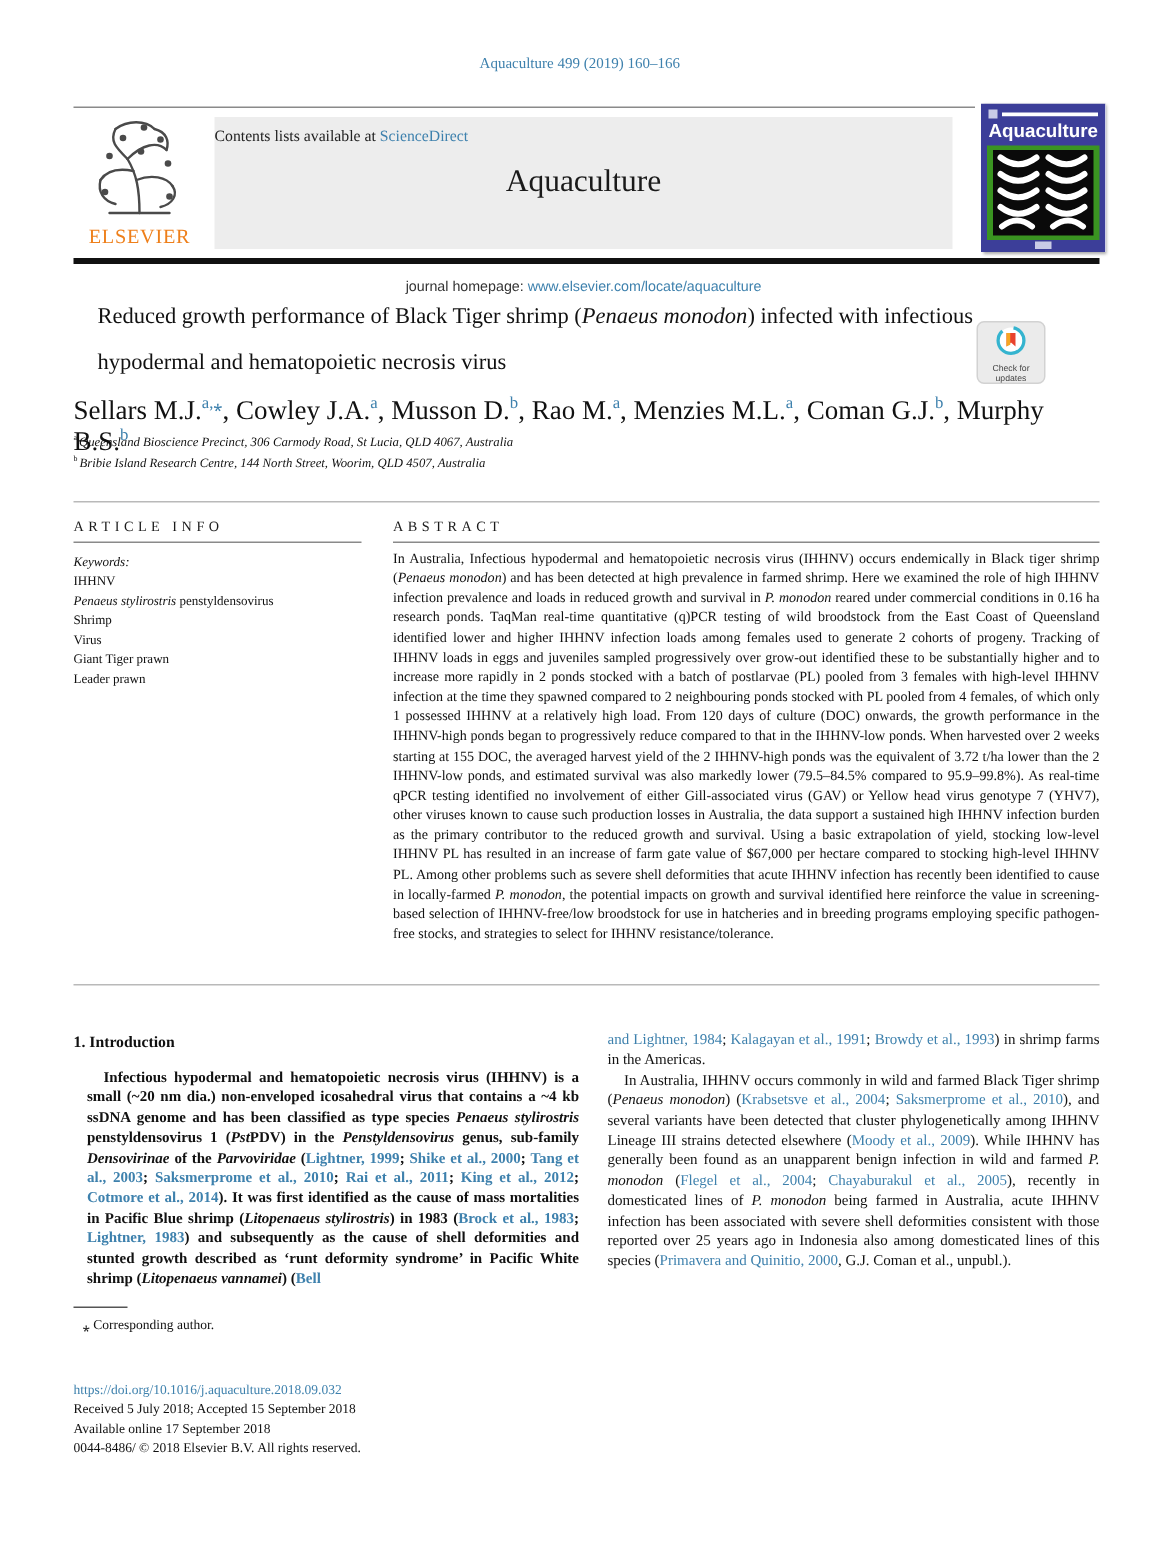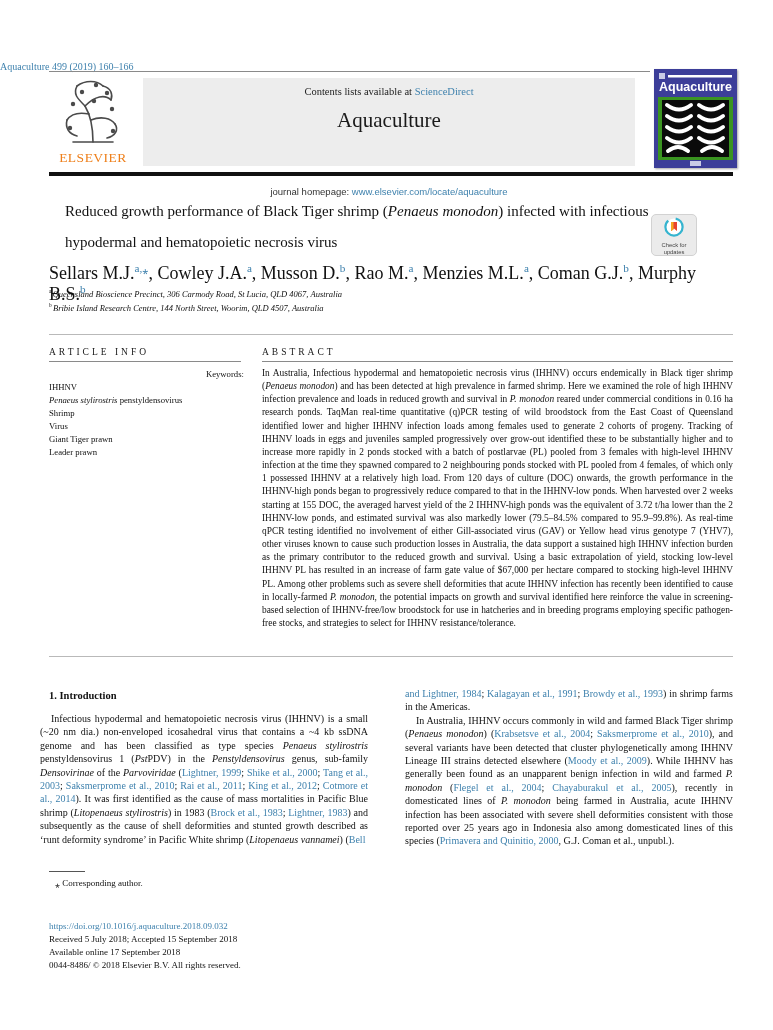--- a/index.html
+++ b/index.html
@@ -2,27 +2,27 @@
 <html><head>
 <meta charset="utf-8">
 <style>
   html,body{margin:0;padding:0;background:#fff;}
   .page{position:relative;width:773px;height:1030px;background:#fff;overflow:hidden;
         font-family:"Liberation Serif",serif;color:#111;}
   .rt-i{font-style:italic;}
   .rt-l{color:#3e81ad;}
   .rt-sup{vertical-align:super;font-size:62%;line-height:0;}
 
-  .journal-ref{position:absolute;top:37px;left:0;width:773px;text-align:left;
-               font-size:10px;color:#3e81ad;margin-top:24px;}
+  .journal-ref{position:absolute;top:37px;left:0;width:773px;text-align:center;
+               font-size:10px;color:#3e81ad;}
 
   .header-block{position:absolute;left:49px;top:71px;width:684px;height:100px;}
   .header-topline{position:absolute;left:0;top:0;width:601px;height:1px;background:#8a8a8a;}
   .header-gray{position:absolute;left:94px;top:7px;width:492px;height:88px;background:#ededed;}
-  .hdr-contents{position:absolute;left:0;top:8px;width:100%;text-align:center;font-size:10.5px;color:#222;}
+  .hdr-contents{position:absolute;left:0;top:8px;width:100%;text-align:left;font-size:10.5px;color:#222;}
   .hdr-journal{position:absolute;left:0;top:30px;width:100%;text-align:center;font-size:21px;color:#1a1a1a;}
   .hdr-homepage{position:absolute;left:0;top:68px;width:100%;text-align:center;
                 font-family:"Liberation Sans",sans-serif;font-size:9.5px;color:#333;margin-top:40px;}
   .elsevier-logo{position:absolute;left:0;top:5px;width:88px;height:92px;text-align:center;}
   .elsevier-label{position:absolute;left:0;bottom:2px;width:100%;text-align:center;
                   font-size:13.5px;color:#ee7f1a;letter-spacing:0.5px;}
   .cover{position:absolute;left:605px;top:-2px;width:83px;height:99px;box-shadow:1px 1px 2px rgba(0,0,0,.35);}
   .thick-bar{position:absolute;left:49px;top:172px;width:684px;height:4px;background:#111;}
 
   .title{position:absolute;left:65px;top:196px;width:600px;font-size:15px;line-height:31px;color:#111;}
@@ -32,27 +32,27 @@
   .check-badge .txt{font-size:5.8px;color:#444;line-height:6.5px;display:block;margin-top:1px;}
 
   .authors{position:absolute;left:49px;top:263px;width:660px;font-size:18px;color:#111;}
   .affils{position:absolute;left:49px;top:288px;width:660px;font-size:8.5px;line-height:13.5px;color:#111;}
 
   .rule-full{position:absolute;left:49px;width:684px;height:1px;background:#b9b9b9;}
   .block-heading{position:absolute;font-size:9.5px;letter-spacing:3px;color:#1a1a1a;}
   .rule-under{position:absolute;height:1px;background:#8a8a8a;}
 
   .keywords{position:absolute;left:49px;top:368px;width:195px;font-size:8.7px;line-height:13px;color:#111;}
-  .kw-label{text-align:right;}
+  .kw-label{font-style:italic;}
   .abstract-text{position:absolute;left:262px;top:367px;width:471px;font-size:9.4px;line-height:13.15px;
                  text-align:justify;color:#111;}
 
   .intro-heading{position:absolute;left:49px;top:690px;font-size:10.5px;font-weight:bold;color:#111;}
   .col{position:absolute;width:328px;font-size:10px;line-height:13.4px;text-align:justify;color:#111;}
-  .col1{left:40px;top:712px;}
+  .col1{left:58px;top:712px;font-weight:bold;}
   .col2{left:405px;top:687px;}
   .indent{text-indent:11px;}
   .col p{margin:0;}
 
   .footnote-rule{position:absolute;left:49px;top:871px;width:36px;height:1px;background:#555;}
   .footnote{position:absolute;left:49px;top:877px;width:328px;font-size:9px;line-height:13px;color:#111;}
   .fn-line1{padding-left:6px;}
   .fn-line2{padding-left:11px;}
 
   .bottom-block{position:absolute;left:49px;top:920px;width:400px;font-size:9px;line-height:13px;color:#111;}

